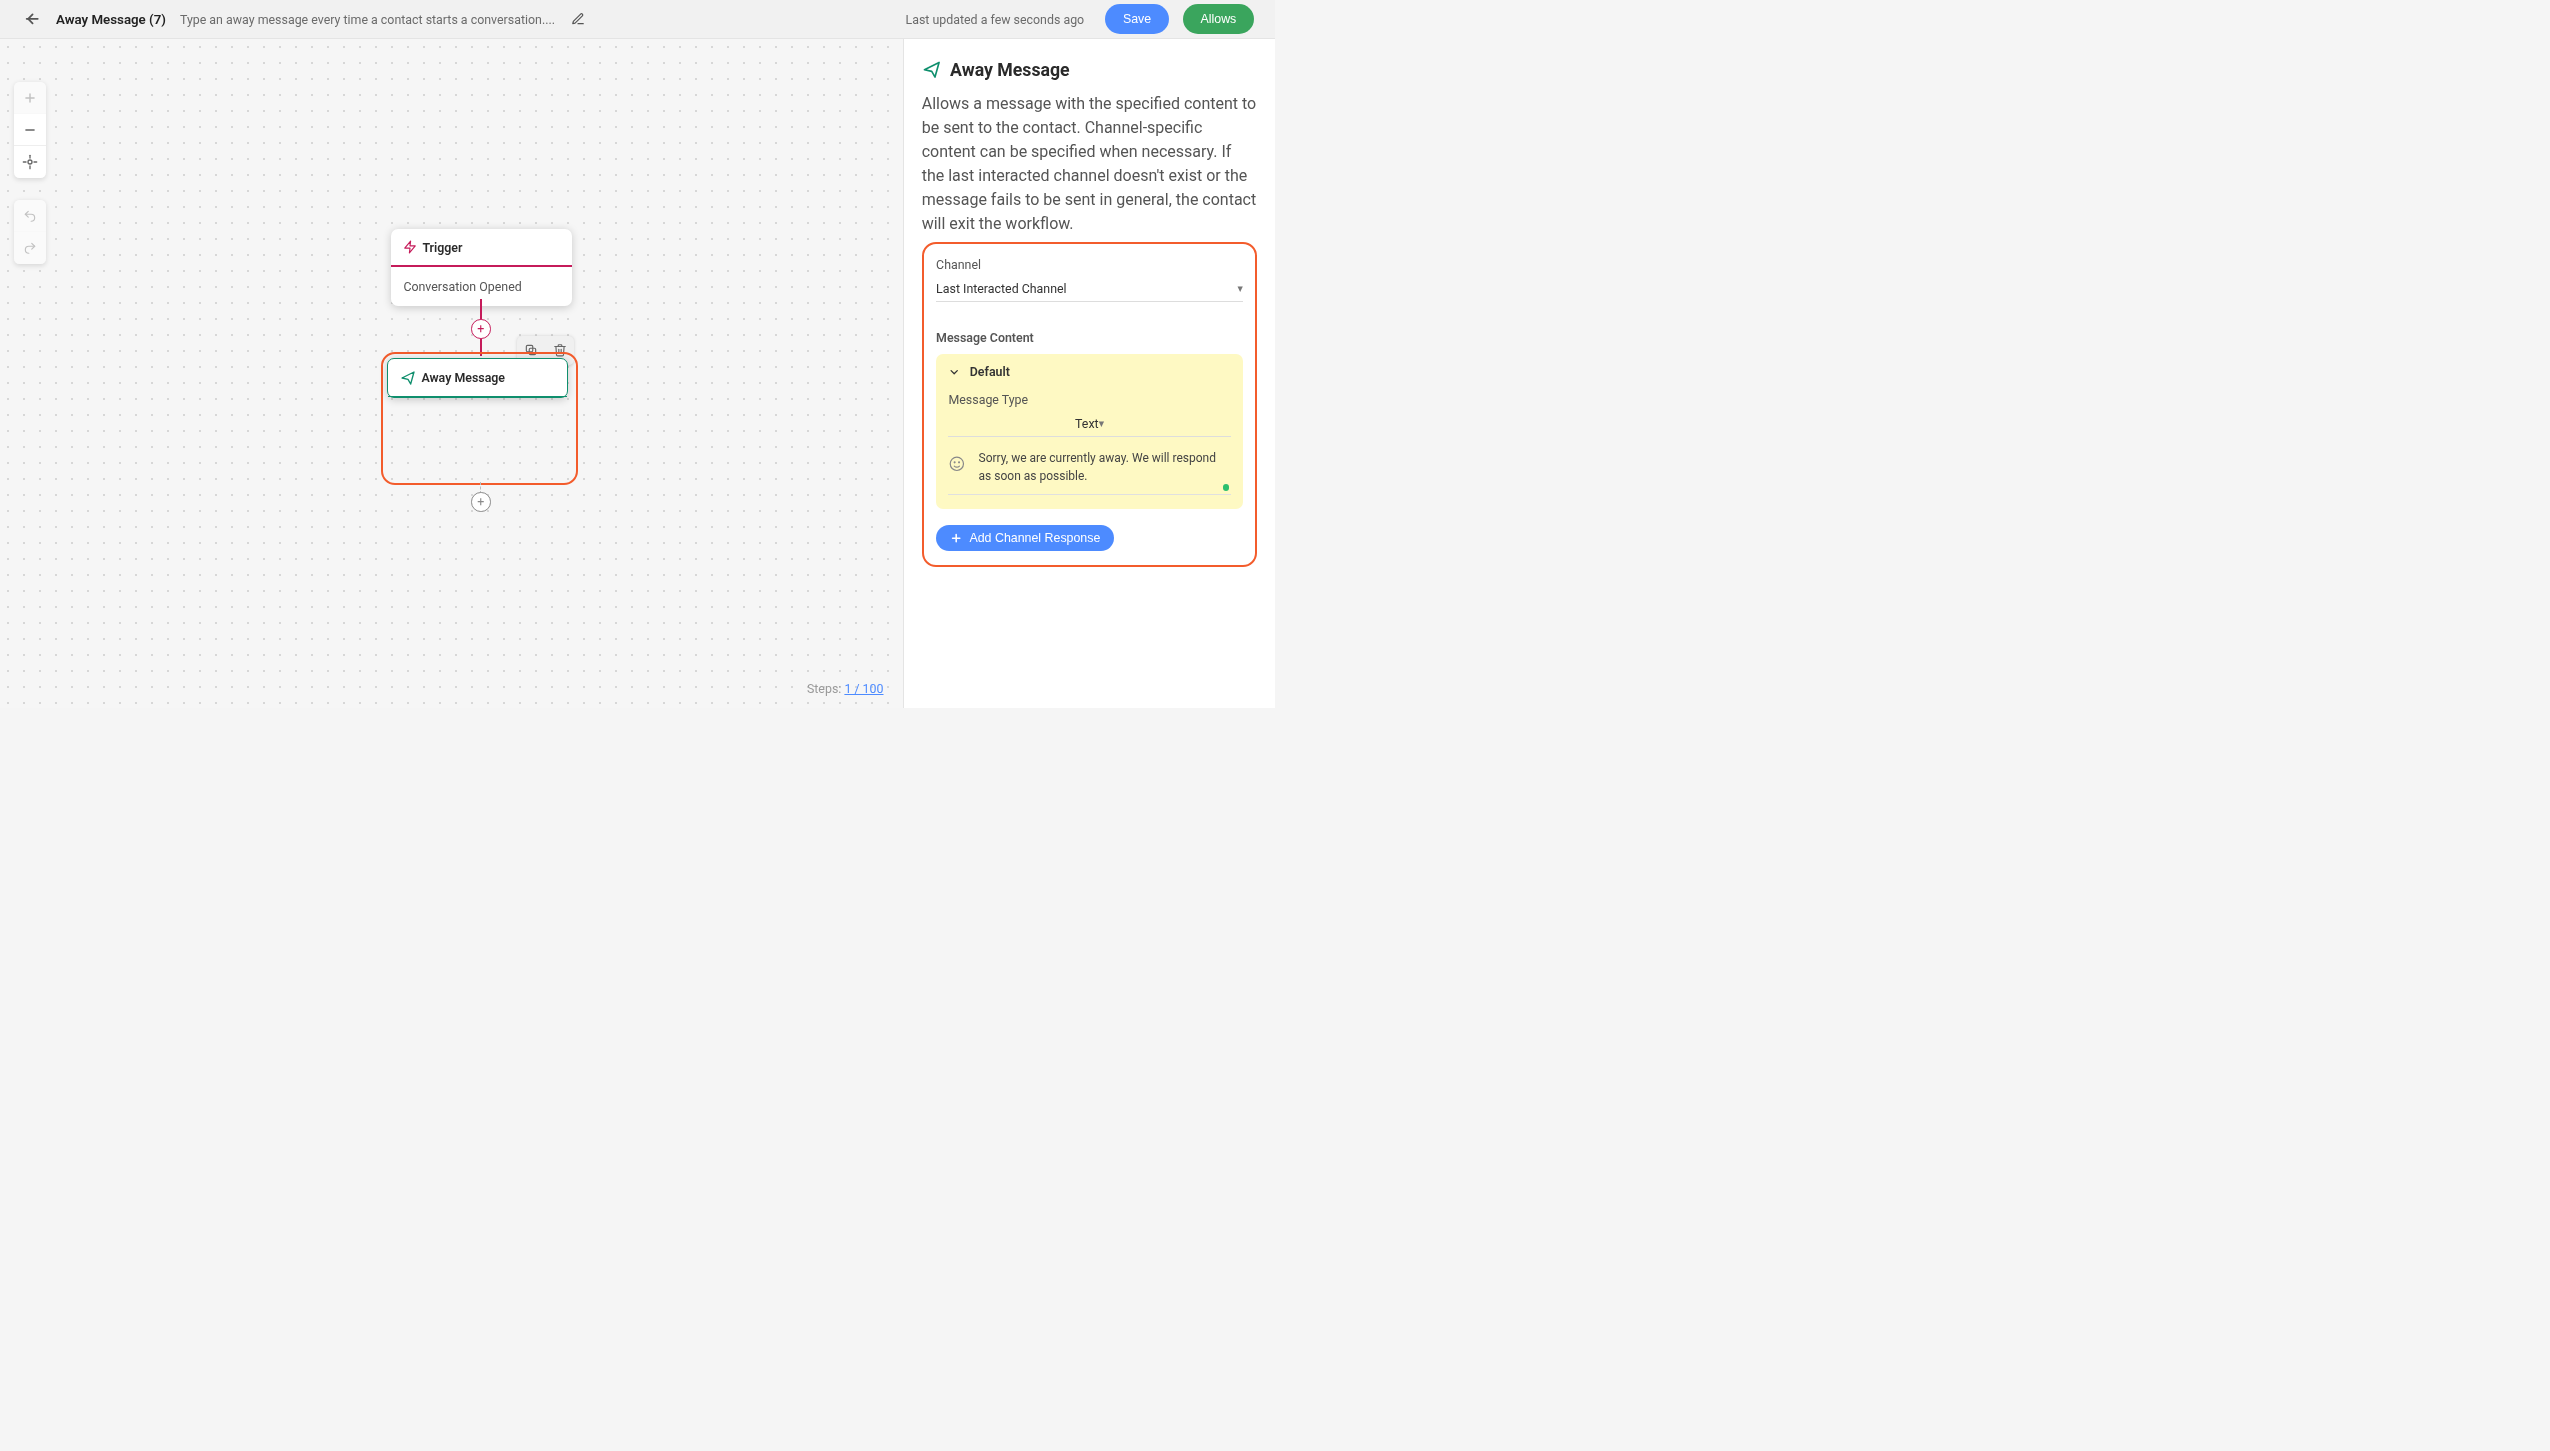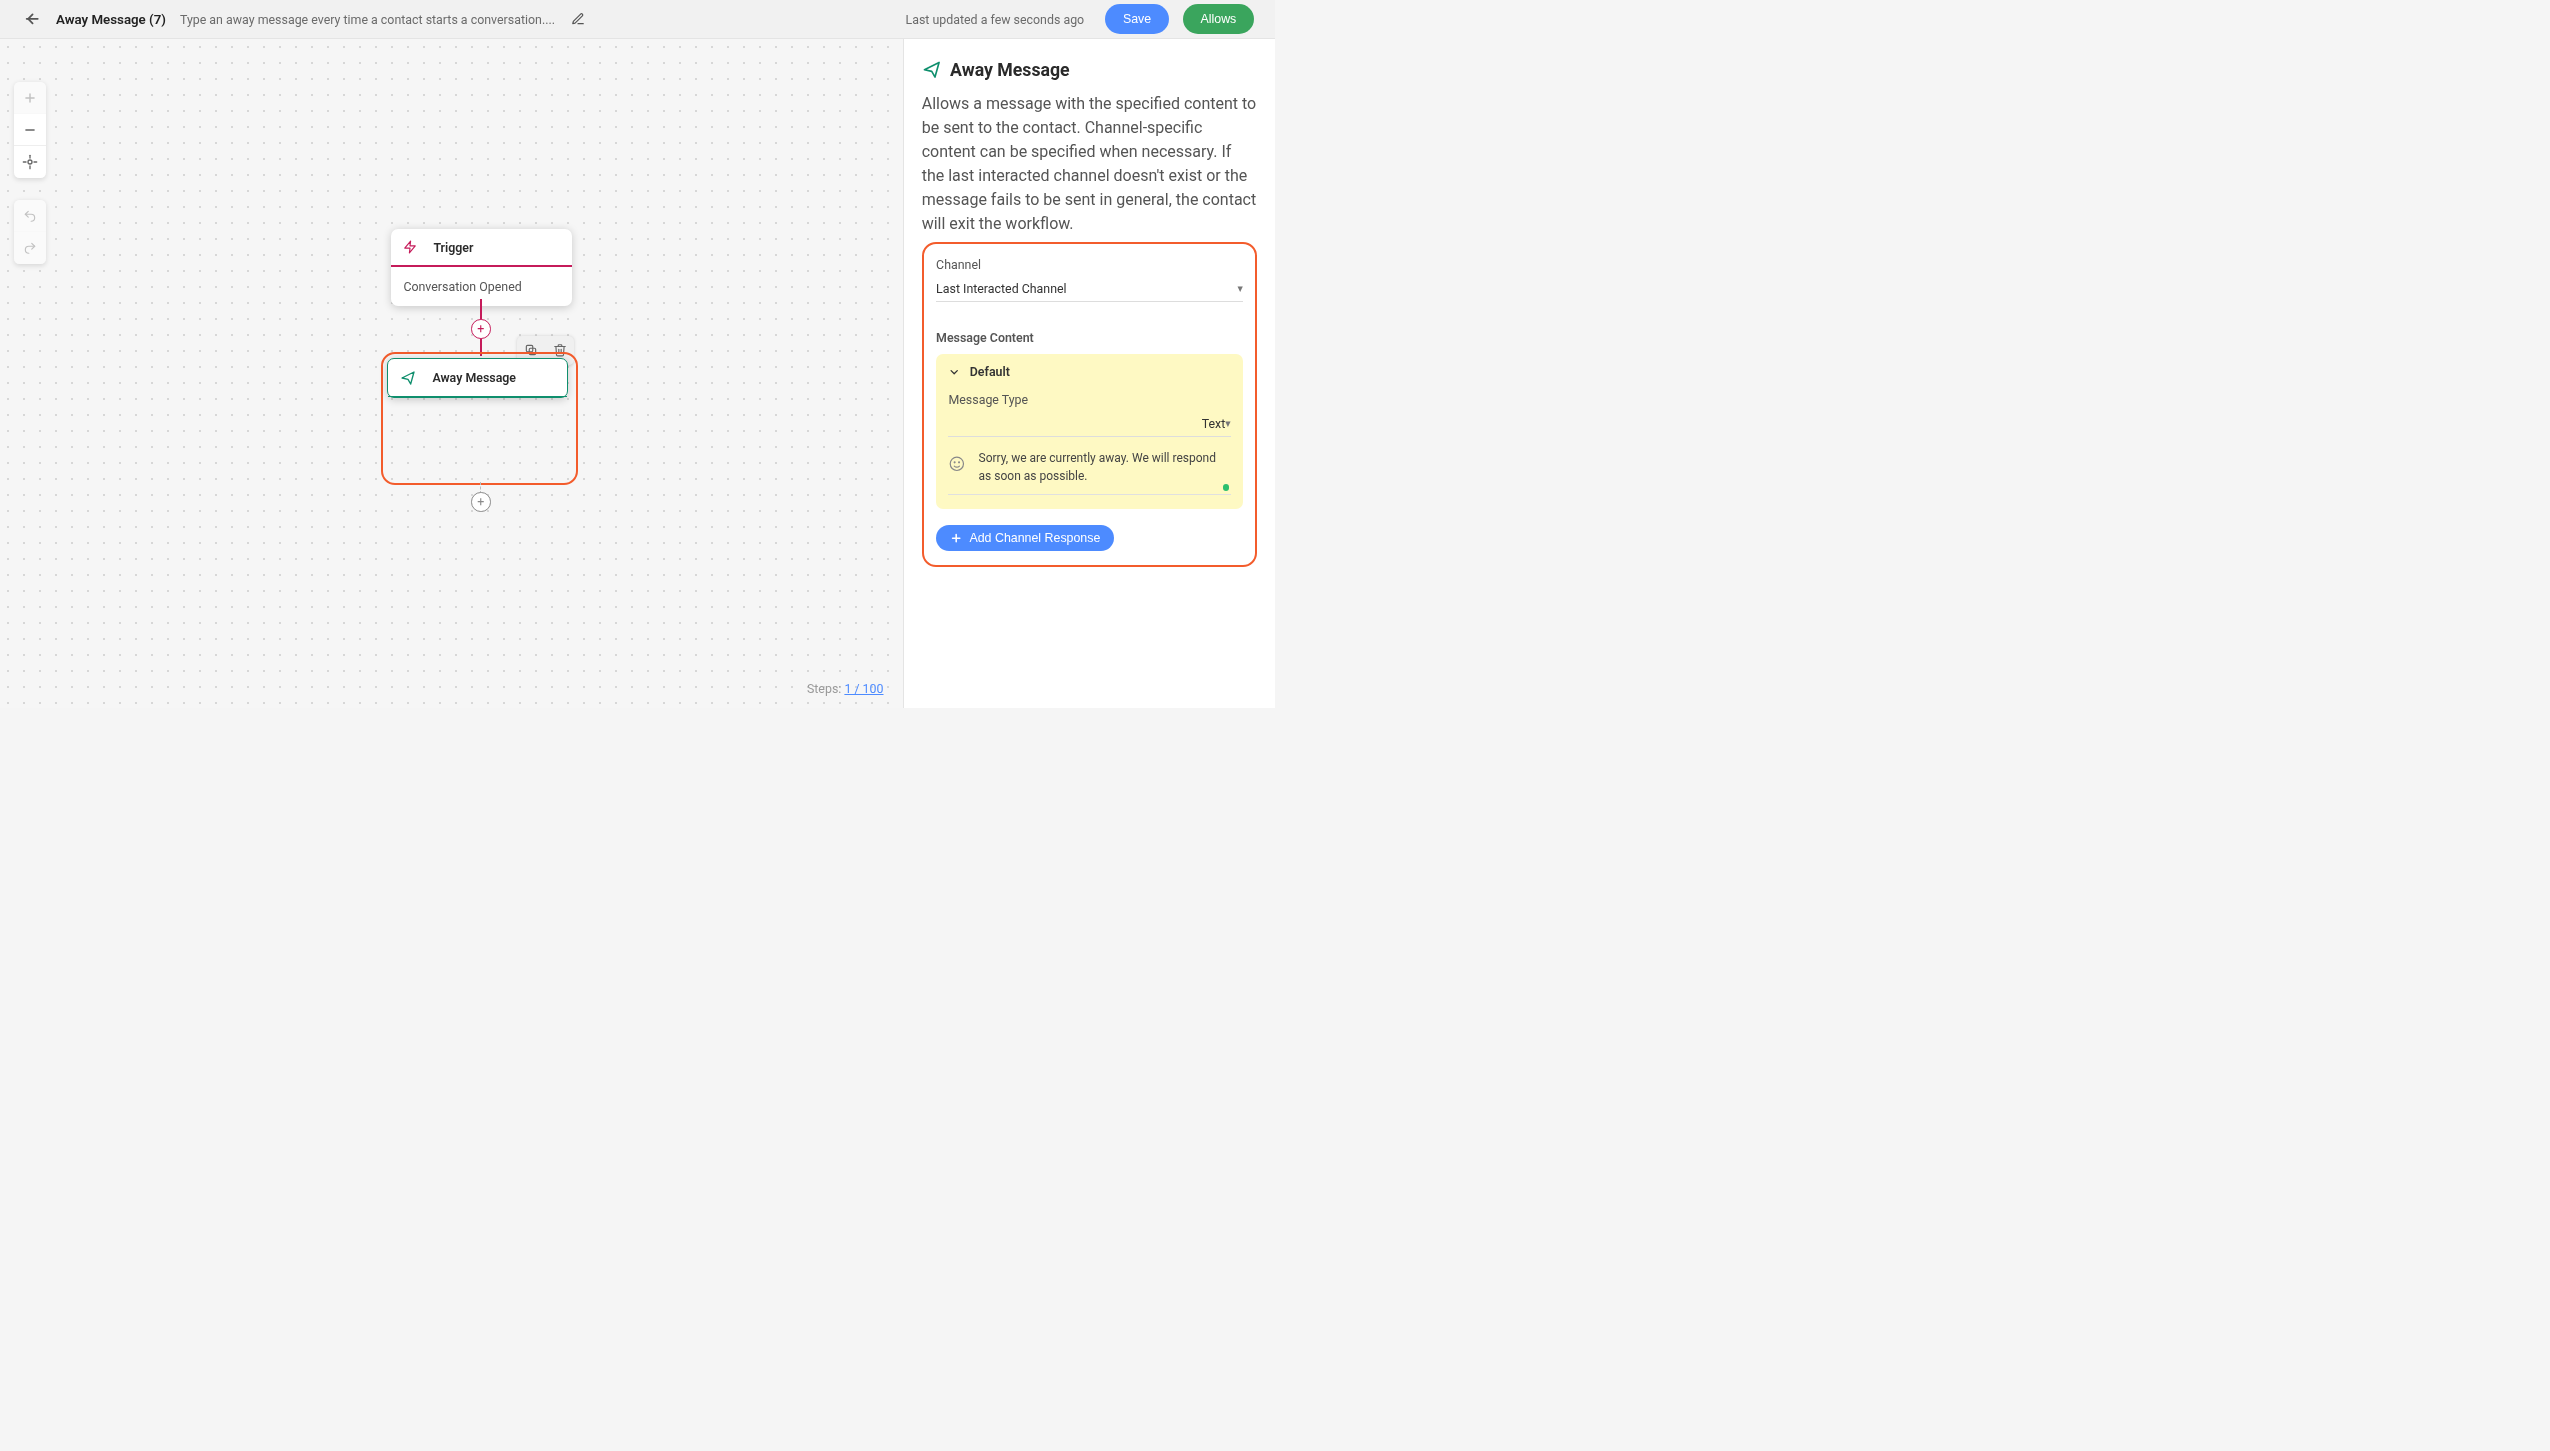--- a/index.html
+++ b/index.html
@@ -115,21 +115,21 @@
       position: absolute;
       width: 181px;
       background: #fff;
       border-radius: 7px;
       box-shadow: 0 1.8px 8.9px rgba(0,0,0,.18);
       font-size: 12.4px;
     }
     .node-head {
       display: flex;
       align-items: center;
-      gap: 16px;
+      gap: 5px;
       padding: 10.6px 12.4px;
       border-radius: 14px;
     }
     .node-body {
       padding: 10.6px 12.4px;
       color: #555;
       line-height: 1.4;
     }
     .trigger-node { top: 190px; left: 391px; }
     .trigger-node .node-head::after {  }
@@ -284,21 +284,21 @@
     }
     .acc-body .sb-label { margin-top: 5.3px; }
     .type-select {
       width: 100%;
       border: none;
       border-bottom: 0.9px solid #ddd;
       padding: 5.3px 0;
       font-size: 12.4px;
       background: transparent;
       display: flex;
-      justify-content: flex-end;
+      justify-content: center;
       align-items: center;
       color: #333;
       cursor: pointer;
       margin-bottom: 12.4px;
     }
     .msg-row {
       display: flex;
       gap: 10.6px;
       align-items: flex-start;
       border-bottom: 0.9px solid #e0e0e0;

